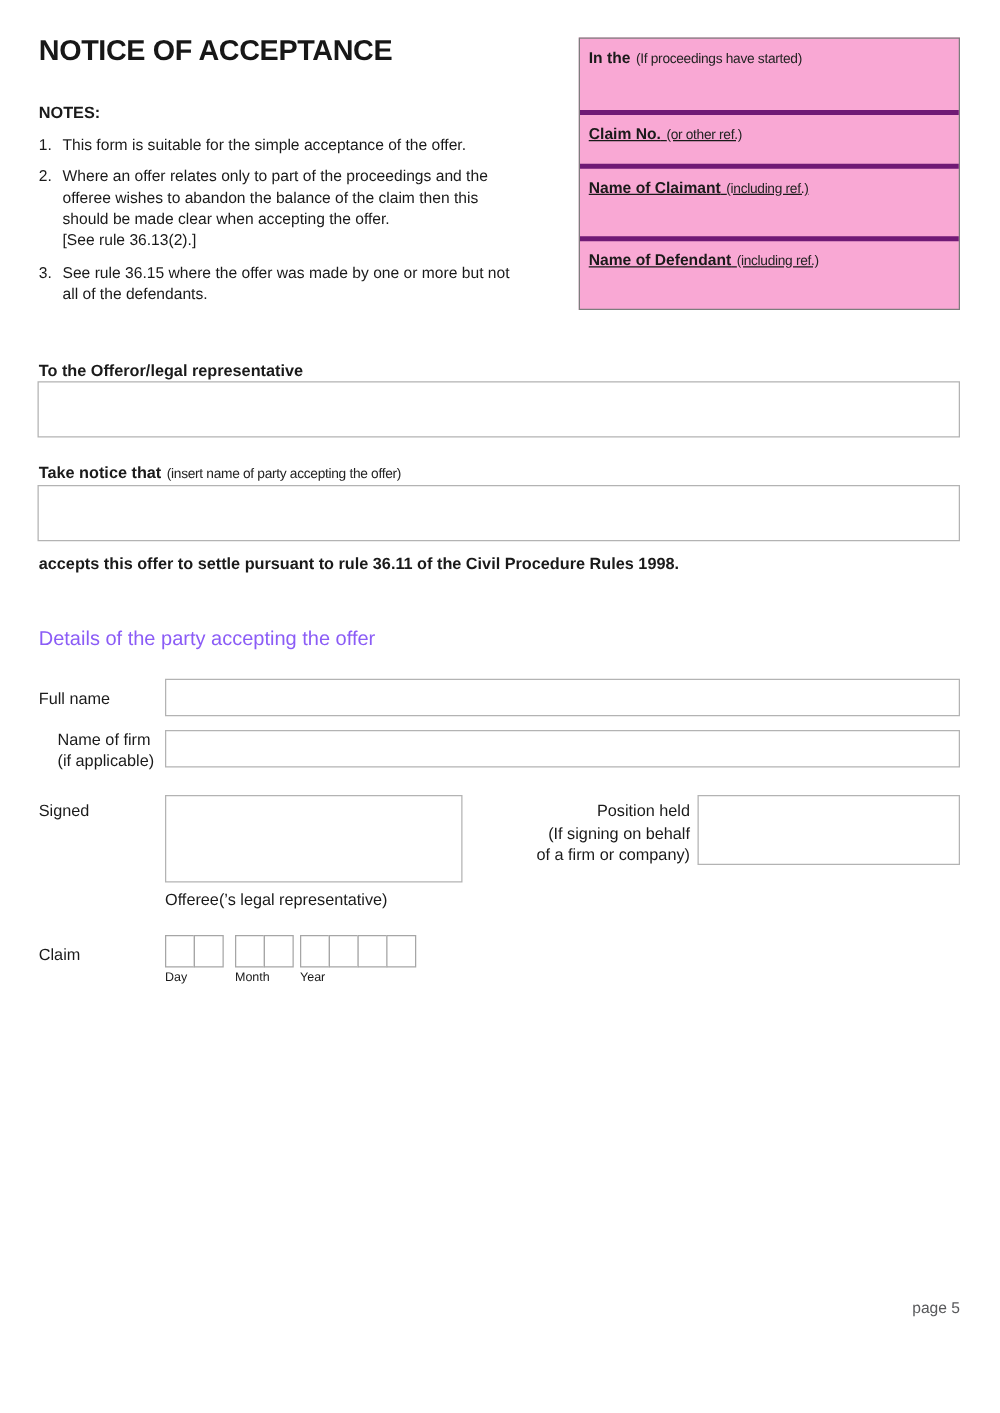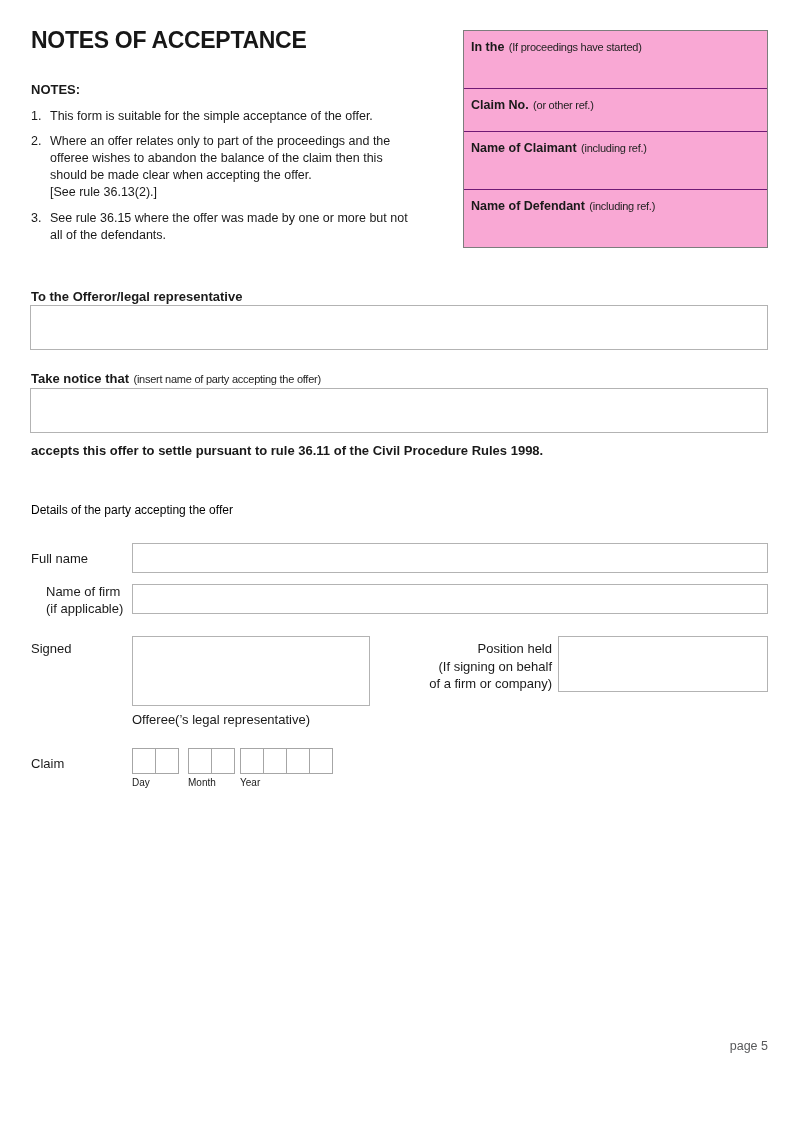--- a/index.html
+++ b/index.html
@@ -20,37 +20,37 @@
   .field-box {
     position:absolute; background:#ffffff; border:1px solid #b3b3b3;
     font-size:13px; padding:4px 6px; color:#1a1a1a;
   }
   .case-box {
     position:absolute; left:463px; top:30px; width:305px; height:218px;
     border:1px solid #7d7d7d; background:#f9a8d4;
     display:flex; flex-direction:column;
   }
   .case-row { padding:6px 7px 0 7px; }
-  .case-row + .case-row { border-top:1px solid #701a75; }
+  .case-row + .case-row { border-top:4px solid #701a75;text-decoration:underline; }
   .case-label { font-size:12.5px; font-weight:700; }
-  .section-heading { font-size:12px; font-weight:400; color:#000000; }
+  .section-heading { font-size:16px; font-weight:400; color:#8b5cf6; }
   .pre { white-space:pre-line; }
   .right-label { text-align:right; white-space:pre-line; font-size:13px; line-height:17.5px; }
   .date-group { position:absolute; display:flex; }
   .date-cell {
     width:24px; height:26px; border:1px solid #a6a6a6; background:#fff;
   }
   .date-cell + .date-cell { margin-left:-1px; }
   .date-caption { font-size:10px; color:#1a1a1a; }
   .page-num { font-size:12.5px; color:#58595b; }
 </style>
 </head>
 <body>
 
-<div class="abs title" style="left:31px; top:27px;">NOTES OF ACCEPTANCE</div>
+<div class="abs title" style="left:31px; top:27px;">NOTICE OF ACCEPTANCE</div>
 
 <div class="abs bold13" style="left:31px; top:82px;">NOTES:</div>
 
 <div class="abs" style="left:31px; top:108px; width:430px;">
   <div style="position:relative;">
     <span class="note-text abs" style="left:0; top:0;">1.</span>
     <div class="note-text" style="margin-left:19px;">This form is suitable for the simple acceptance of the offer.</div>
   </div>
 </div>
 <div class="abs" style="left:31px; top:133px; width:430px;">

